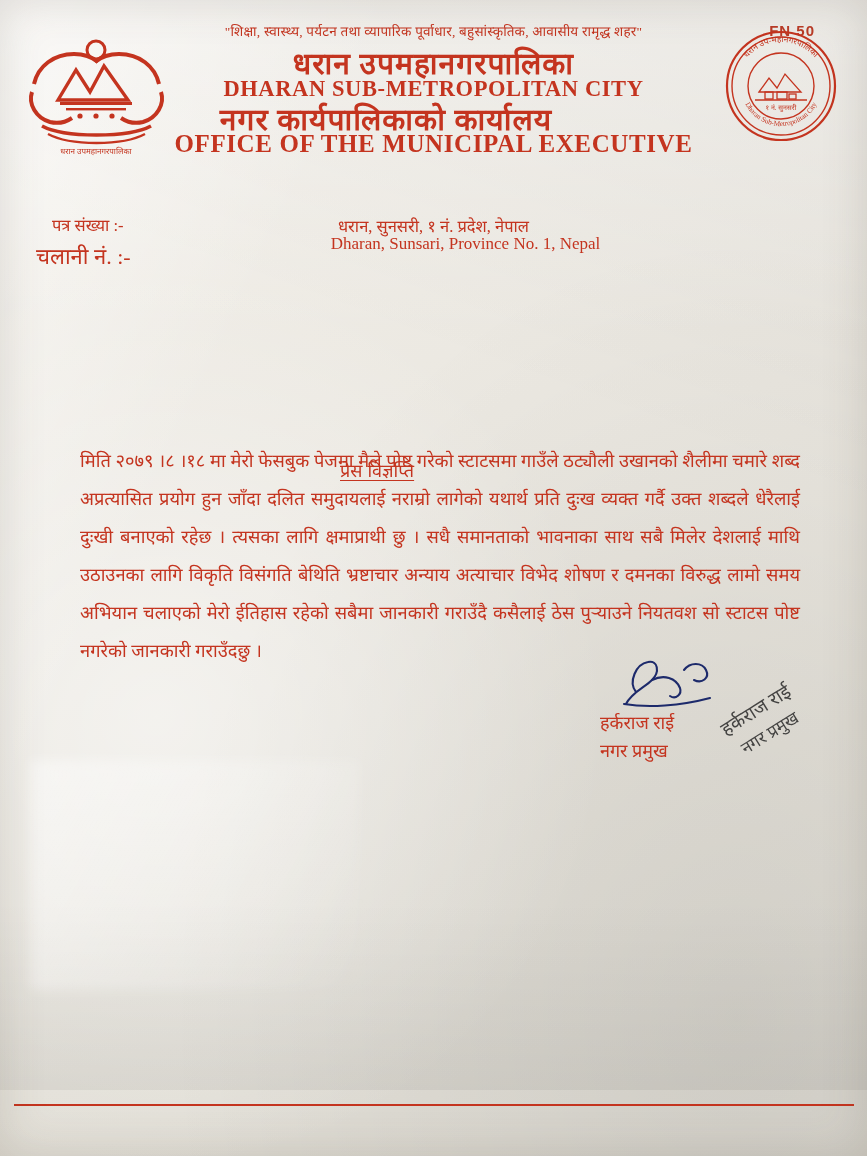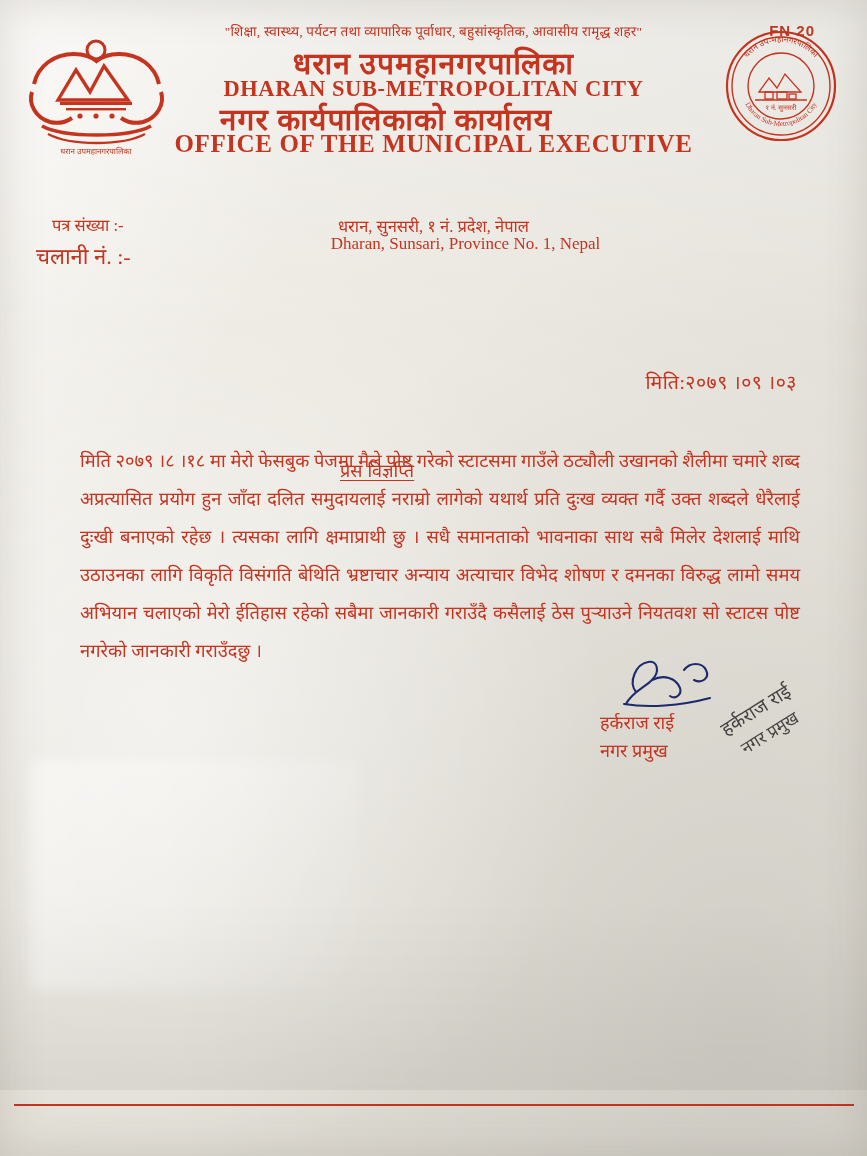--- a/index.html
+++ b/index.html
@@ -270,21 +270,21 @@
           <rect x="42" y="82" width="60" height="2.4"></rect>
           <circle cx="56" cy="90" r="2.6"></circle>
           <circle cx="72" cy="90" r="2.6"></circle>
           <circle cx="88" cy="90" r="2.6"></circle>
         </g>
         <text x="72" y="128" text-anchor="middle" font-family="Liberation Serif, serif" font-size="8" fill="#c4341f">धरान उपमहानगरपालिका</text>
       </svg>
     </div>
 
     <div class="motto">"शिक्षा, स्वास्थ्य, पर्यटन तथा व्यापारिक पूर्वाधार, बहुसांस्कृतिक, आवासीय रामृद्ध शहर"</div>
-    <div class="fn-code">FN 20</div>
+    <div class="fn-code">FN 50</div>
     <div class="line-np1">धरान उपमहानगरपालिका</div>
     <div class="line-en1">DHARAN SUB-METROPOLITAN CITY</div>
     <div class="line-np2">नगर कार्यपालिकाको कार्यालय</div>
     <div class="line-en2">OFFICE OF THE MUNICIPAL EXECUTIVE</div>
 
     <div class="seal">
       <svg viewBox="0 0 112 112" width="112" height="112">
         <defs>
           <path id="arcTop" d="M 12,56 A 44,44 0 0 1 100,56"></path>
           <path id="arcBottom" d="M 16,56 A 40,40 0 0 0 96,56"></path>
@@ -310,21 +310,20 @@
       </svg>
     </div>
   </div>
 
   <div class="addr2">धरान, सुनसरी, १ नं. प्रदेश, नेपाल</div>
   <div class="addr3">Dharan, Sunsari, Province No. 1, Nepal</div>
 
   <div class="ref-patra">पत्र संख्या :-</div>
   <div class="ref-chalani">चलानी नं. :-</div>
 
-  <div class="date-line">मिति:२०७९ ।०९ ।०३</div>
   <div class="subject">प्रेस विज्ञप्ति</div>
   <div class="body-text">मिति २०७९ ।८ ।१८ मा मेरो फेसबुक पेजमा मैले पोष्ट गरेको स्टाटसमा गाउँले ठट्यौली उखानको शैलीमा चमारे शब्द अप्रत्यासित प्रयोग हुन जाँदा दलित समुदायलाई नराम्रो लागेको यथार्थ प्रति दुःख व्यक्त गर्दै उक्त शब्दले धेरैलाई दुःखी बनाएको रहेछ । त्यसका लागि क्षमाप्राथी छु । सधै समानताको भावनाका साथ सबै मिलेर देशलाई माथि उठाउनका लागि विकृति विसंगति बेथिति भ्रष्टाचार अन्याय अत्याचार विभेद शोषण र दमनका विरुद्ध लामो समय अभियान चलाएको मेरो ईतिहास रहेको सबैमा जानकारी गराउँदै कसैलाई ठेस पुर्‍याउने नियतवश सो स्टाटस पोष्ट नगरेको जानकारी गराउँदछु ।</div>
 
   <div class="sig-scribble">
     <svg viewBox="0 0 120 62" width="120" height="62">
       <g fill="none" stroke="#1d2a6b" stroke-width="2.1" stroke-linecap="round">
         <path d="M18,40 C10,30 18,12 30,10 C40,8 42,20 34,28 C26,36 14,40 8,52"></path>
         <path d="M34,28 C46,22 58,26 62,36 C64,42 58,48 52,44"></path>
         <path d="M66,18 C72,10 84,10 88,18 C92,26 84,32 76,28"></path>
         <path d="M6,52 C30,56 62,54 92,46"></path>

